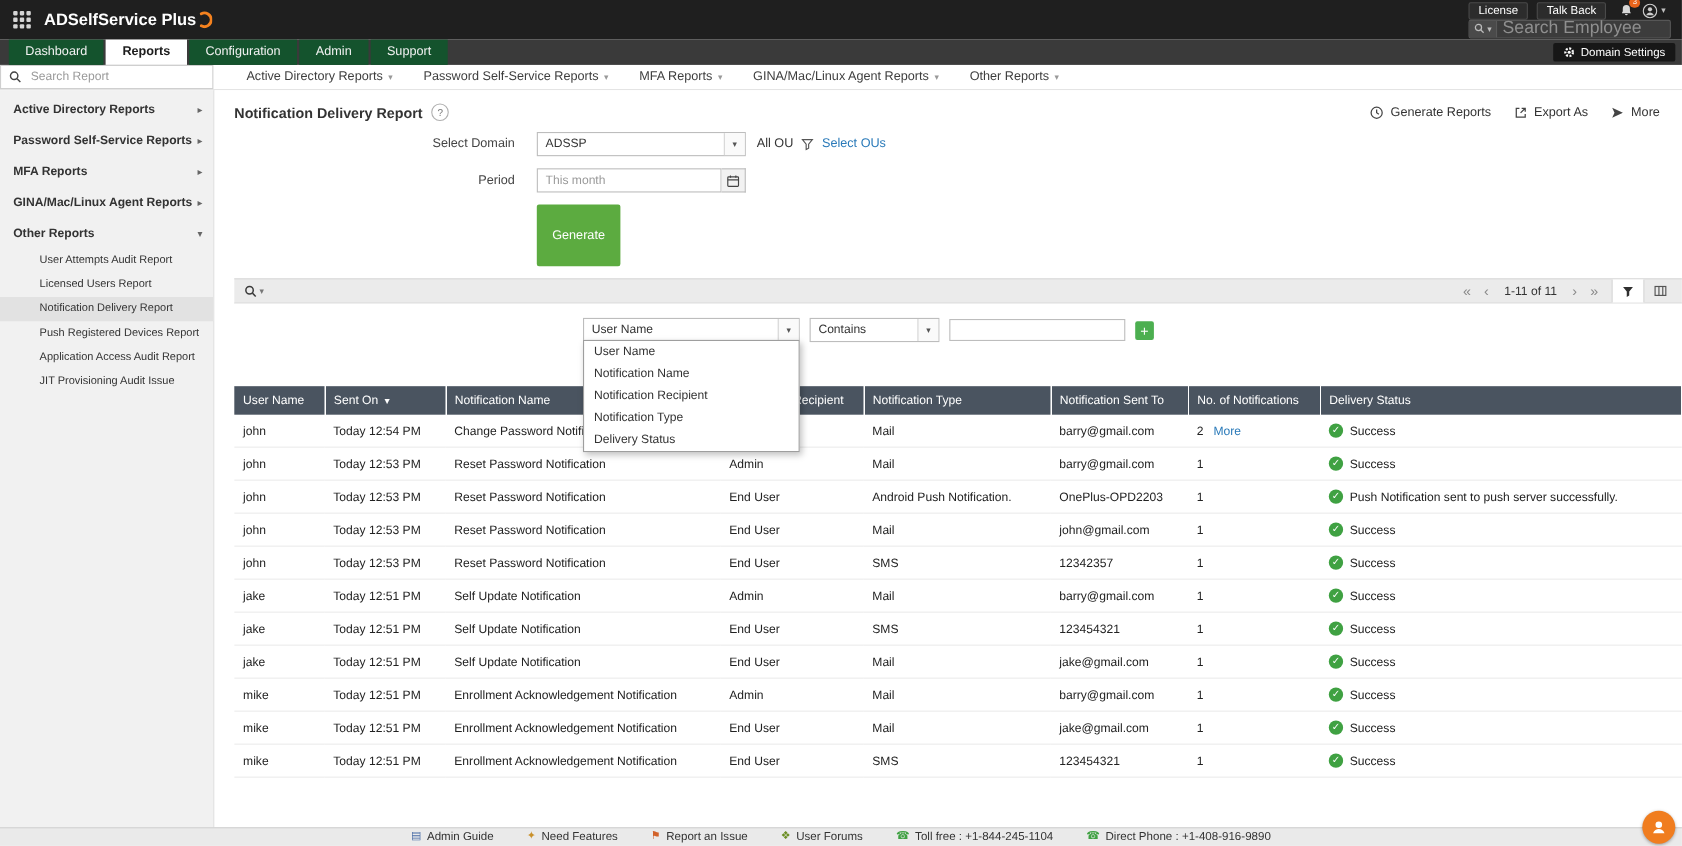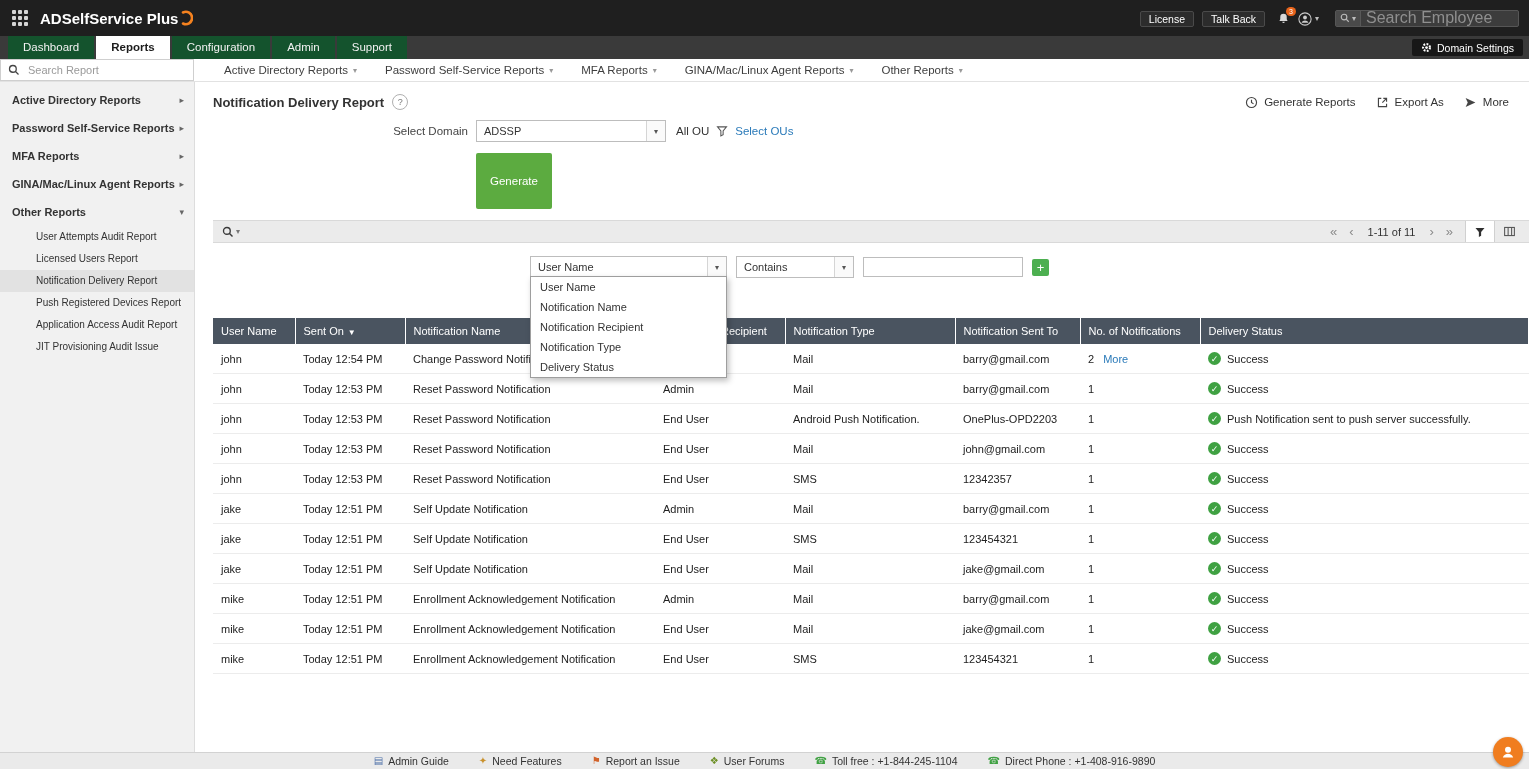--- a/index.html
+++ b/index.html
@@ -4,21 +4,21 @@
 <style>
   html,body{margin:0;padding:0}
   body{width:1529px;height:769px;position:relative;overflow:hidden;background:#fff;
        font-family:"Liberation Sans","DejaVu Sans",sans-serif;font-size:12px;color:#222}
 
   
   .topbar{height:36px;background:#1f1f1f;display:flex;align-items:center;padding:0 10px;box-sizing:border-box;color:#fff}
   .apps{display:grid;grid-template-columns:repeat(3,4px);grid-gap:2px;margin:0 12px 0 2px;cursor:pointer}
   .apps i{width:4px;height:4px;background:#d6d6d6;border-radius:1px;display:block}
   .logo{font-weight:bold;font-size:15px;display:flex;align-items:center;gap:2px;white-space:nowrap}
-  .top-right{margin-left:auto;display:flex;flex-direction:row;align-items:flex-end;gap:16px}
+  .top-right{margin-left:auto;display:flex;flex-direction:column;align-items:flex-start;gap:0}
   .top-links{display:flex;align-items:center;gap:8px;font-size:10.5px}
   .toplink{background:#2c2c2c;border:1px solid #4a4a4a;padding:1px 8px;border-radius:2px;cursor:pointer}
   .bell{position:relative;display:inline-flex;cursor:pointer;margin-left:4px}
   .badge{position:absolute;top:-5px;right:-6px;background:#e8641b;color:#fff;font-size:7px;font-style:normal;
          border-radius:6px;padding:0 3px;line-height:9px}
   .usermenu{display:inline-flex;align-items:center;gap:3px;cursor:pointer}
   .tiny-caret{font-size:8px;color:#bdbdbd}
   .emp-search{display:flex;align-items:center;background:#3c3c3c;border:1px solid #565656;height:15px;width:182px;border-radius:2px}
   .emp-scope{display:flex;align-items:center;background:#4a4a4a;height:100%;padding:0 4px;gap:2px;border-right:1px solid #585858;cursor:pointer}
   .emp-search input{background:transparent;border:0;color:#cfcfcf;font-size:16px;width:135px;outline:none;padding:0 5px;font-family:inherit}
@@ -52,21 +52,21 @@
 
   .page-head{display:flex;align-items:center;padding:12px 18px 10px 18px}
   .page-head h1{font-size:13px;margin:0;color:#333;font-weight:bold}
   .help{width:14px;height:14px;border:1px solid #b0b0b0;border-radius:50%;font-size:9px;color:#777;
         display:inline-flex;align-items:center;justify-content:center;margin-left:8px;cursor:pointer}
   .actions{margin-left:auto;display:flex;gap:20px;align-items:center;padding-right:2px}
   .action{display:flex;gap:6px;align-items:center;font-size:11.5px;color:#333;cursor:pointer;white-space:nowrap}
 
   .form{padding-left:88px}
   .form-row{display:flex;align-items:center;margin-bottom:11px}
-  .form-label{width:185px;text-align:right;margin-right:8px;font-size:11.5px;color:#444}
+  .form-label{width:185px;text-align:right;margin-right:20px;font-size:11.5px;color:#444}
   .select-box{width:190px;height:22px;border:1px solid #bdbdbd;background:#fff;display:flex;align-items:center;box-sizing:border-box;font-size:11px;color:#333;cursor:pointer}
   .select-box .txt{flex:1;padding:0 7px;overflow:hidden;white-space:nowrap}
   .sel-caret{width:18px;height:100%;border-left:1px solid #d5d5d5;display:flex;align-items:center;justify-content:center;color:#555;font-size:8px;background:#fafafa}
   .ou{display:flex;align-items:center;gap:7px;margin-left:10px;font-size:11.5px;color:#333}
   .link{color:#2a7ab9;cursor:pointer}
   .text-input{width:168px;height:22px;border:1px solid #bdbdbd;box-sizing:border-box;font-size:11px;padding:0 7px;color:#333;font-family:inherit;outline:none}
   .text-input::placeholder{color:#9a9a9a}
   .cal-btn{width:22px;height:22px;border:1px solid #bdbdbd;border-left:0;background:#f2f2f2;display:flex;align-items:center;justify-content:center;cursor:pointer;box-sizing:border-box}
   .generate{background:#5cab40;color:#fff;border:0;font-size:11.5px;padding:22px 14px;border-radius:2px;cursor:pointer;font-family:Liberation Sans, sans-serif}
 
@@ -277,20 +277,32 @@
           <span class="txt">ADSSP</span>
           <span class="sel-caret">▾</span>
         </div>
         <div class="ou">
           <span>All OU</span>
           <svg width="12" height="12" viewBox="0 0 16 16">
               <path d="M2 2.5h12L9.5 8v5l-3 1.6V8z" fill="none" stroke="#555555" stroke-width="1.4"></path>
             </svg>
           <span class="link">Select OUs</span>
         </div>
+      </div>
+      <div class="form-row">
+        <span class="form-label">Period</span>
+        <input class="text-input" placeholder="This month" style="">
+        <span class="cal-btn">
+          <svg width="13" height="13" viewBox="0 0 16 16">
+              <rect x="2" y="3.5" width="12" height="10.5" rx="1" fill="none" stroke="#444444" stroke-width="1.3"></rect>
+              <line x1="2" y1="6.8" x2="14" y2="6.8" stroke="#444444" stroke-width="1.3"></line>
+              <line x1="5" y1="2" x2="5" y2="4.5" stroke="#444444" stroke-width="1.3"></line>
+              <line x1="11" y1="2" x2="11" y2="4.5" stroke="#444444" stroke-width="1.3"></line>
+            </svg>
+        </span>
       </div>
       <div class="form-row">
         <span class="form-label"></span>
         <button class="generate">Generate</button>
       </div>
     </div>
 
     <div class="grid-panel">
       <div class="grid-toolbar">
         <span class="gt-search">

